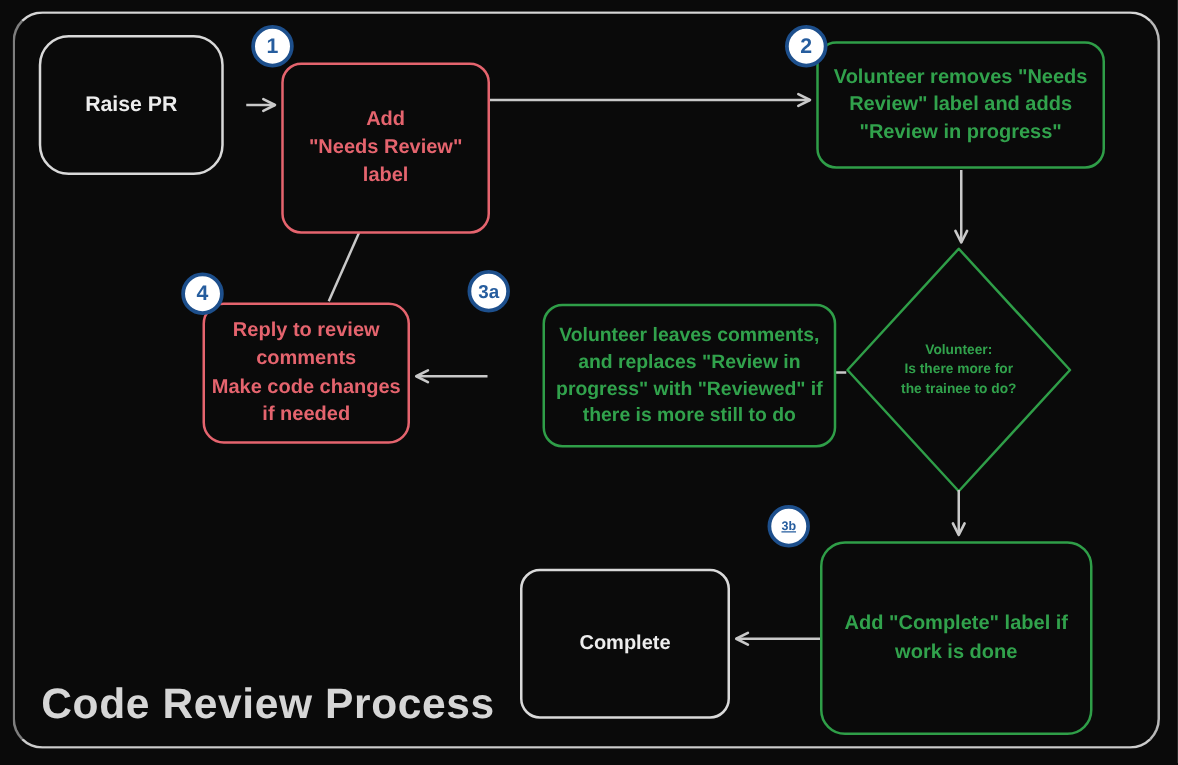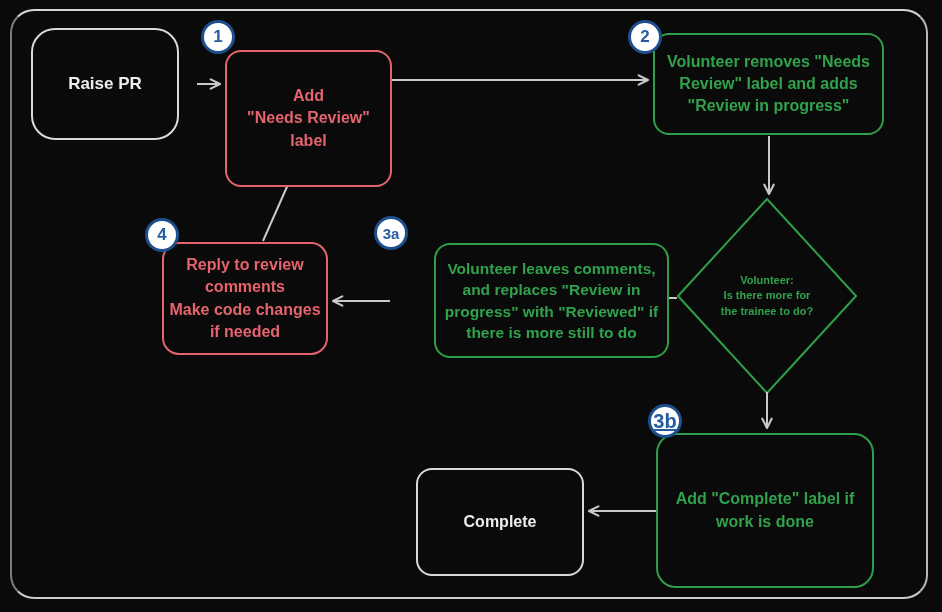--- a/index.html
+++ b/index.html
@@ -81,34 +81,35 @@
 comments
 Make code changes
 if needed</span>
   </div>
 
   <div class="node green" style="left:656px;top:433px;width:218px;height:155px;font-size:16px;border-radius:20px;">
     <span class="label">Add "Complete" label if
 work is done</span>
   </div>
 
-  <div class="node neutral" style="left:416px;top:468px;width:168px;height:108px;font-size:16px;">
+  <div class="node neutral" style="left:416px;top:455px;width:168px;height:120px;font-size:16px;">
     <span class="label">Complete</span>
   </div>
 
   <div class="badge" style="left:201px;top:20px;">
     <span>1</span>
   </div>
   <div class="badge" style="left:628px;top:20px;">
     <span>2</span>
   </div>
   <div class="badge" style="left:374px;top:216px;font-size:15px;text-align:center;">
     <span>3a</span>
   </div>
   <div class="badge" style="left:145px;top:218px;">
     <span>4</span>
   </div>
-  <div class="badge" style="left:648px;top:404px;font-size:20px;text-decoration:underline;">
+  <div class="badge" style="left:614px;top:404px;font-size:10px;text-decoration:underline;">
     <span>3b</span>
   </div>
 
+  <div class="title">Code Review Process</div>
 
 </div>
 
 </body></html>

